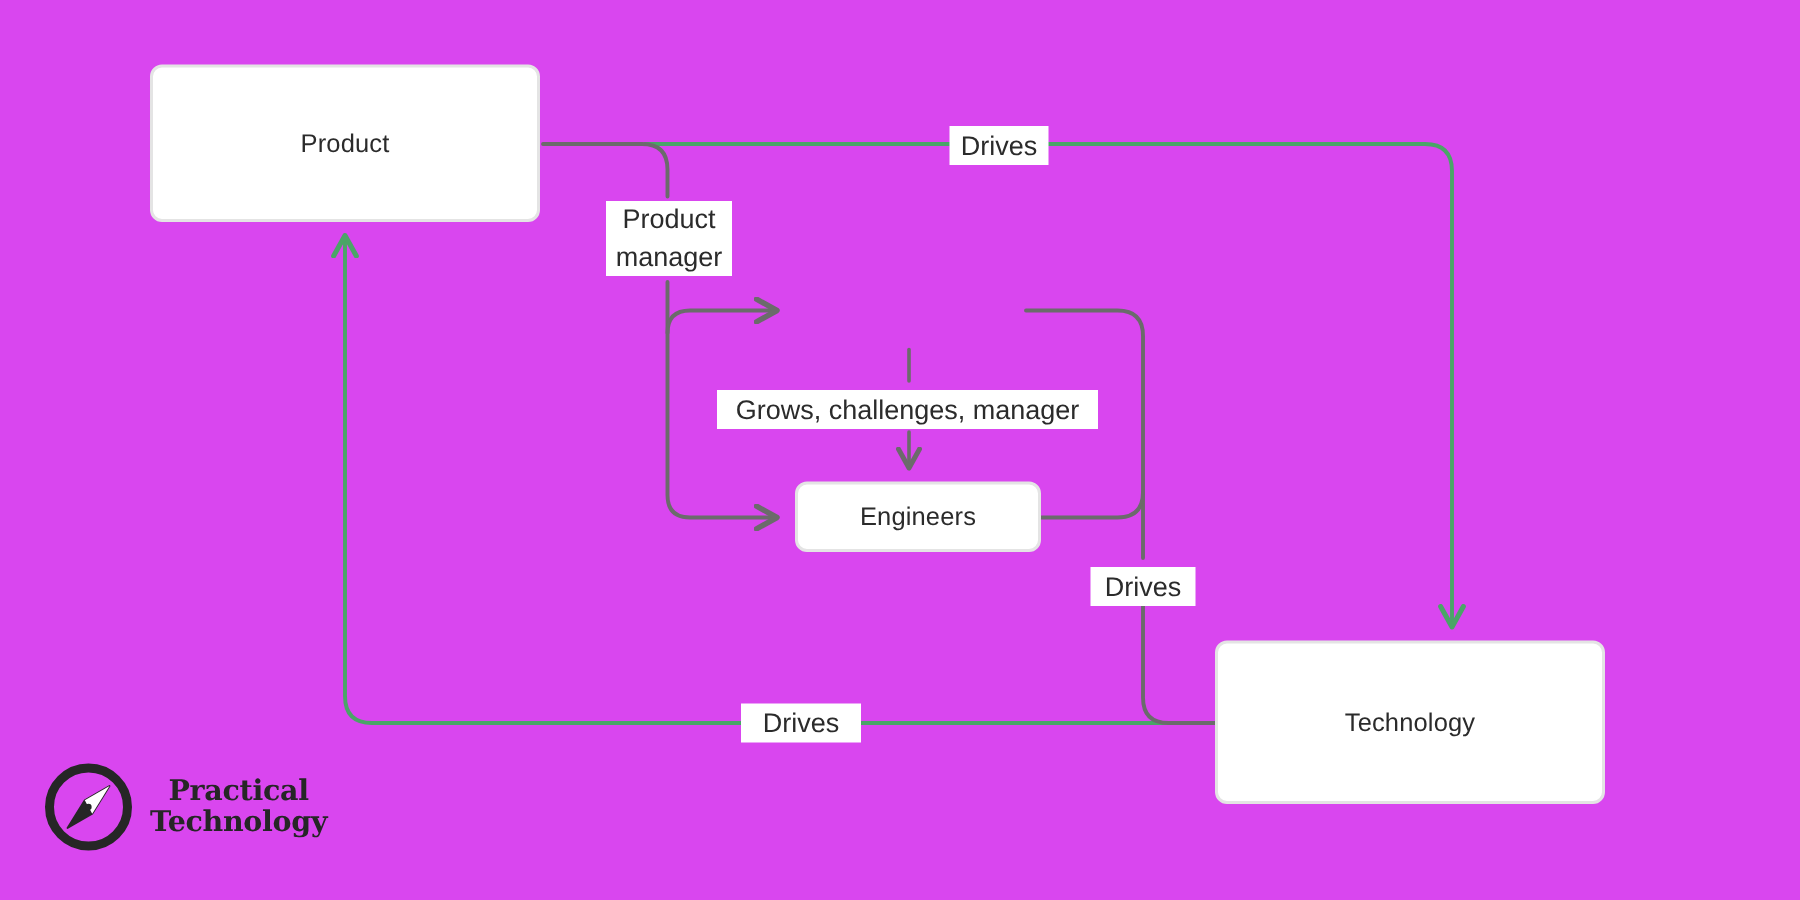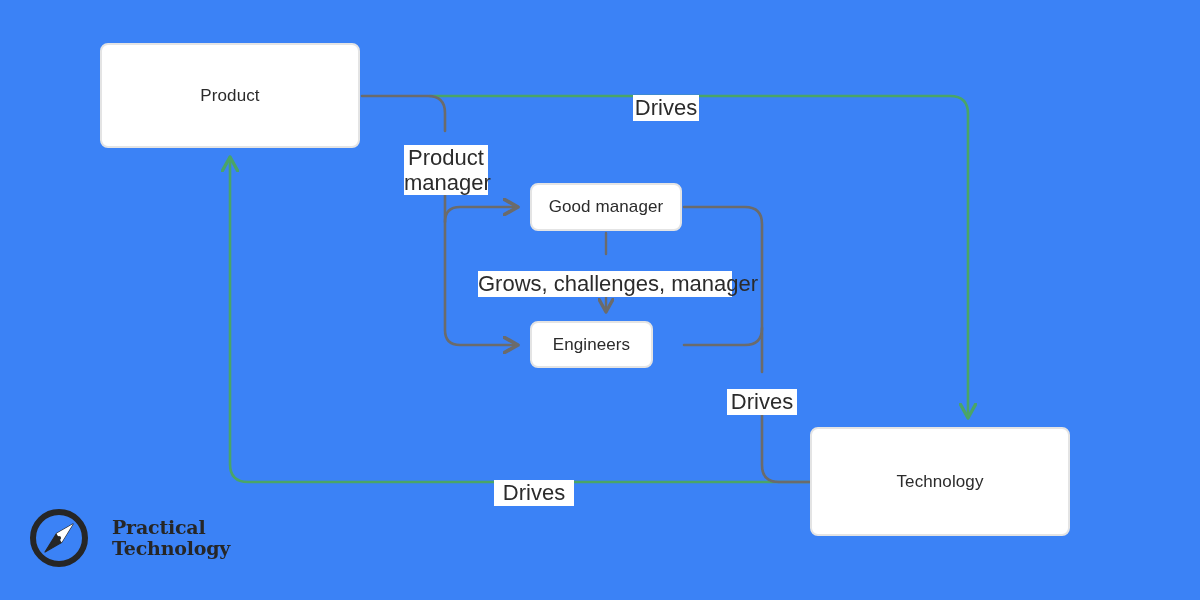--- a/index.html
+++ b/index.html
@@ -10,21 +10,21 @@
   body {
     width: 1200px;
     height: 600px;
     font-family: "Liberation Sans", sans-serif;
     overflow: hidden;
   }
   #diagram-root {
     position: relative;
     width: 1200px;
     height: 600px;
-    background: #3b82f6;
+    background: #d946ef;
   }
   svg.canvas {
     position: absolute;
     top: 0;
     left: 0;
     width: 1200px;
     height: 600px;
   }
   .node-box {
     position: absolute;
@@ -40,52 +40,52 @@
     color: #2b2b2b;
     font-size: 17px;
     font-family: "Liberation Sans", sans-serif;
     letter-spacing: 0.1px;
     white-space: nowrap;
   }
   .edge-label {
     position: absolute;
     background: #ffffff;
     color: #2b2b2b;
-    font-size: 22px;
+    font-size: 18px;
     font-family: "Liberation Sans", sans-serif;
     white-space: nowrap;
     text-align: center;
     line-height: 26px;
-    margin-top: 11px;
   }
   .edge-label.two-line { line-height: 25px; }
 
   
   #node-product    { left: 100px; top: 43px;  width: 260px; height: 105px; }
   #node-good-manager { left: 530px; top: 183px; width: 152px; height: 48px; }
-  #node-engineers  { left: 530px; top: 321px; width: 123px; height: 47px; }
+  #node-engineers  { left: 530px; top: 321px; width: 164px; height: 47px; }
   #node-technology { left: 810px; top: 427px; width: 260px; height: 109px; }
 
   
   #label-drives        { left: 633px; top: 84px;  width: 66px;  }
   #label-product-context { left: 404px; top: 134px; width: 84px; }
   #label-grows         { left: 478px; top: 260px; width: 254px; }
   #label-evolve        { left: 727px; top: 378px; width: 70px;  }
   #label-enables       { left: 494px; top: 469px; width: 80px;  }
 
   
   #brand-logo {
     position: absolute;
     left: 28px;
     top: 498px;
     width: 230px;
     height: 80px;
     display: flex;
     align-items: center;
-    gap: 22px;
+    gap: 10px;
+    text-align: center;
   }
   #brand-mark { flex: 0 0 auto; }
   #brand-text {
     font-family: "DejaVu Serif", serif;
     font-weight: bold;
     font-size: 19px;
     line-height: 21px;
     color: #262626;
     letter-spacing: -0.2px;
   }
@@ -124,23 +124,20 @@
       <path d="M 684 345 L 745 345 Q 762 345 762 328" stroke="#6b6b6b" stroke-width="2.6"></path>
 
       <path d="M 762 404 L 762 465 Q 762 482 779 482 L 828 482" stroke="#6b6b6b" stroke-width="2.6" marker-end="url(#arrow-gray)"></path>
     </g>
   </svg>
 
   <div class="node-box" id="node-product">
     <span class="node-label">Product</span>
   </div>
 
-  <div class="node-box" id="node-good-manager">
-    <span class="node-label">Good manager</span>
-  </div>
 
   <div class="node-box" id="node-engineers">
     <span class="node-label">Engineers</span>
   </div>
 
   <div class="node-box" id="node-technology">
     <span class="node-label">Technology</span>
   </div>
 
   <div class="edge-label" id="label-drives">Drives</div>

